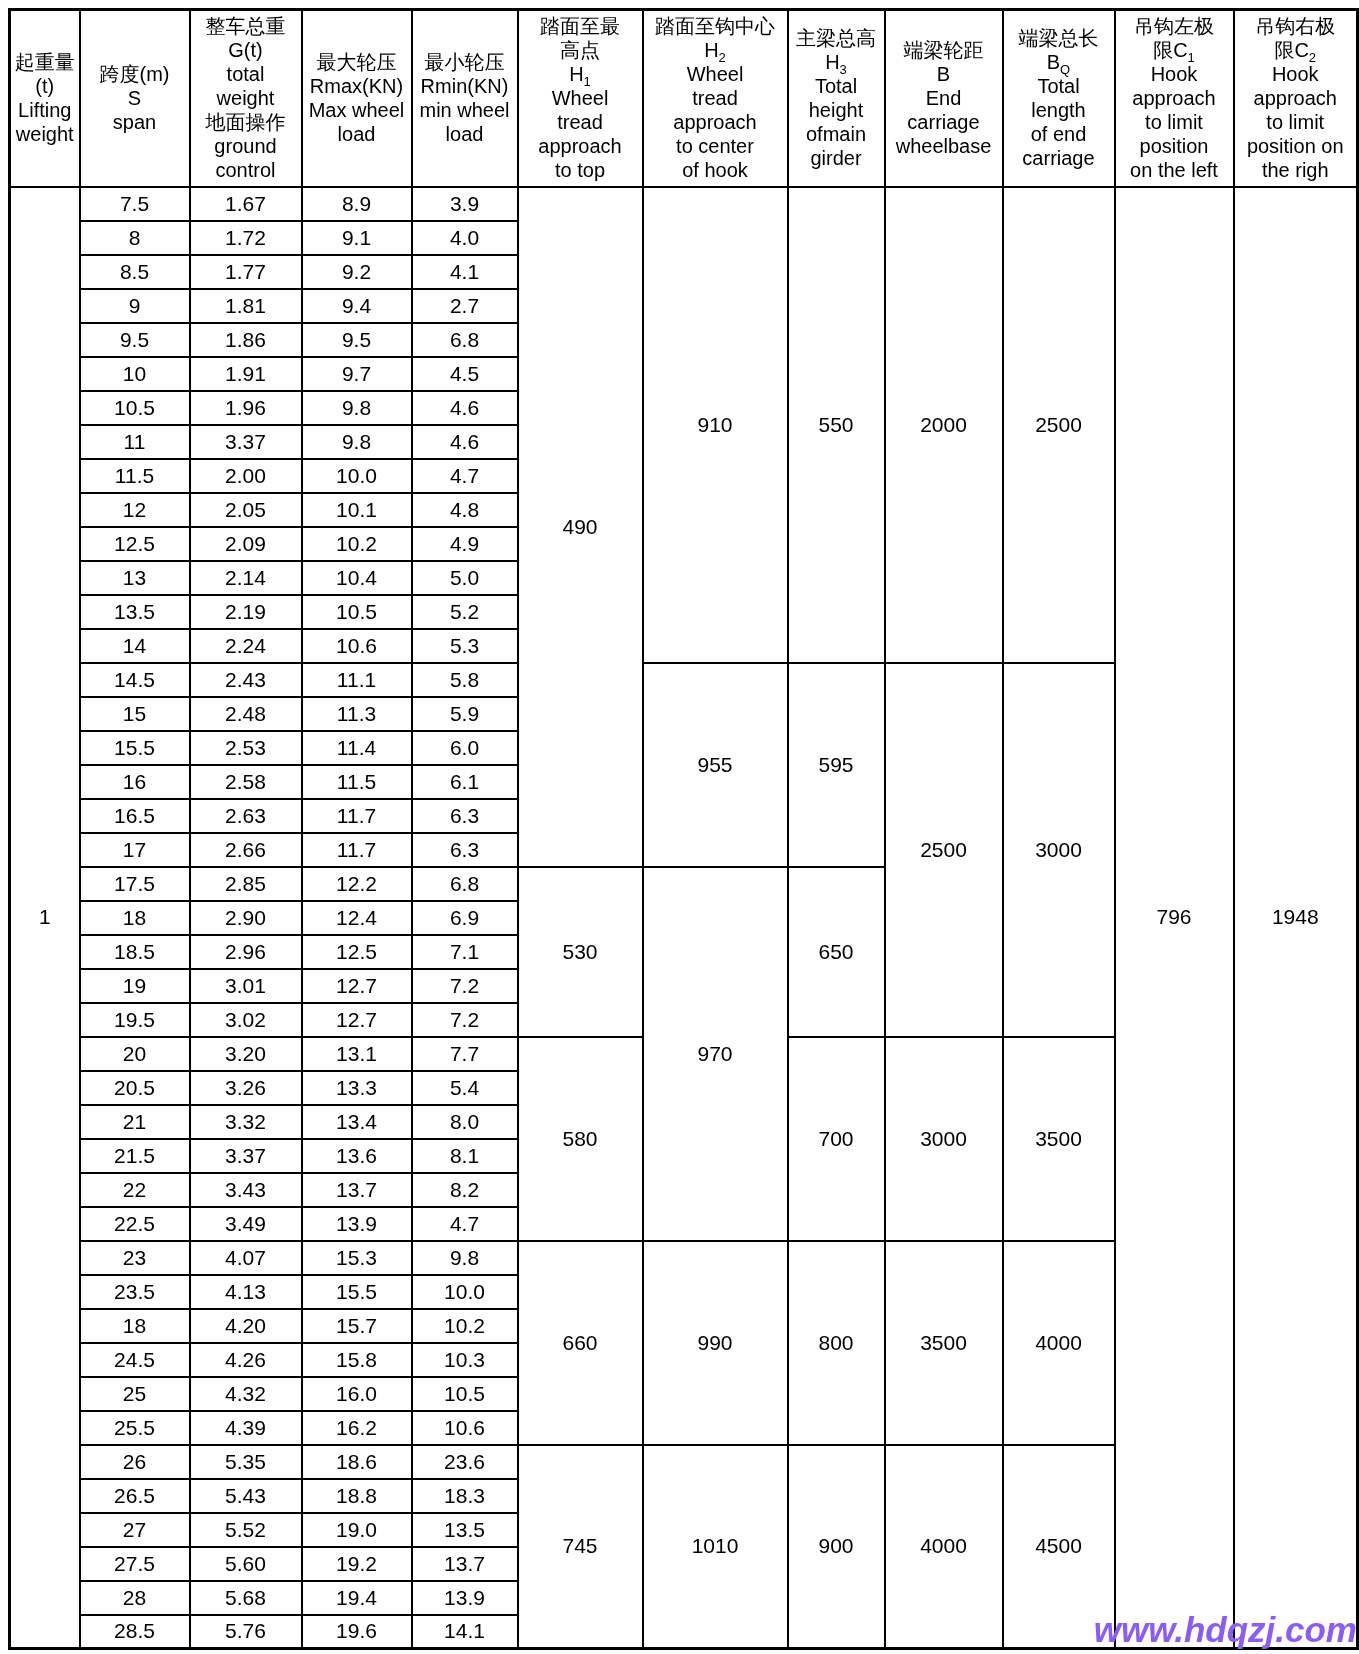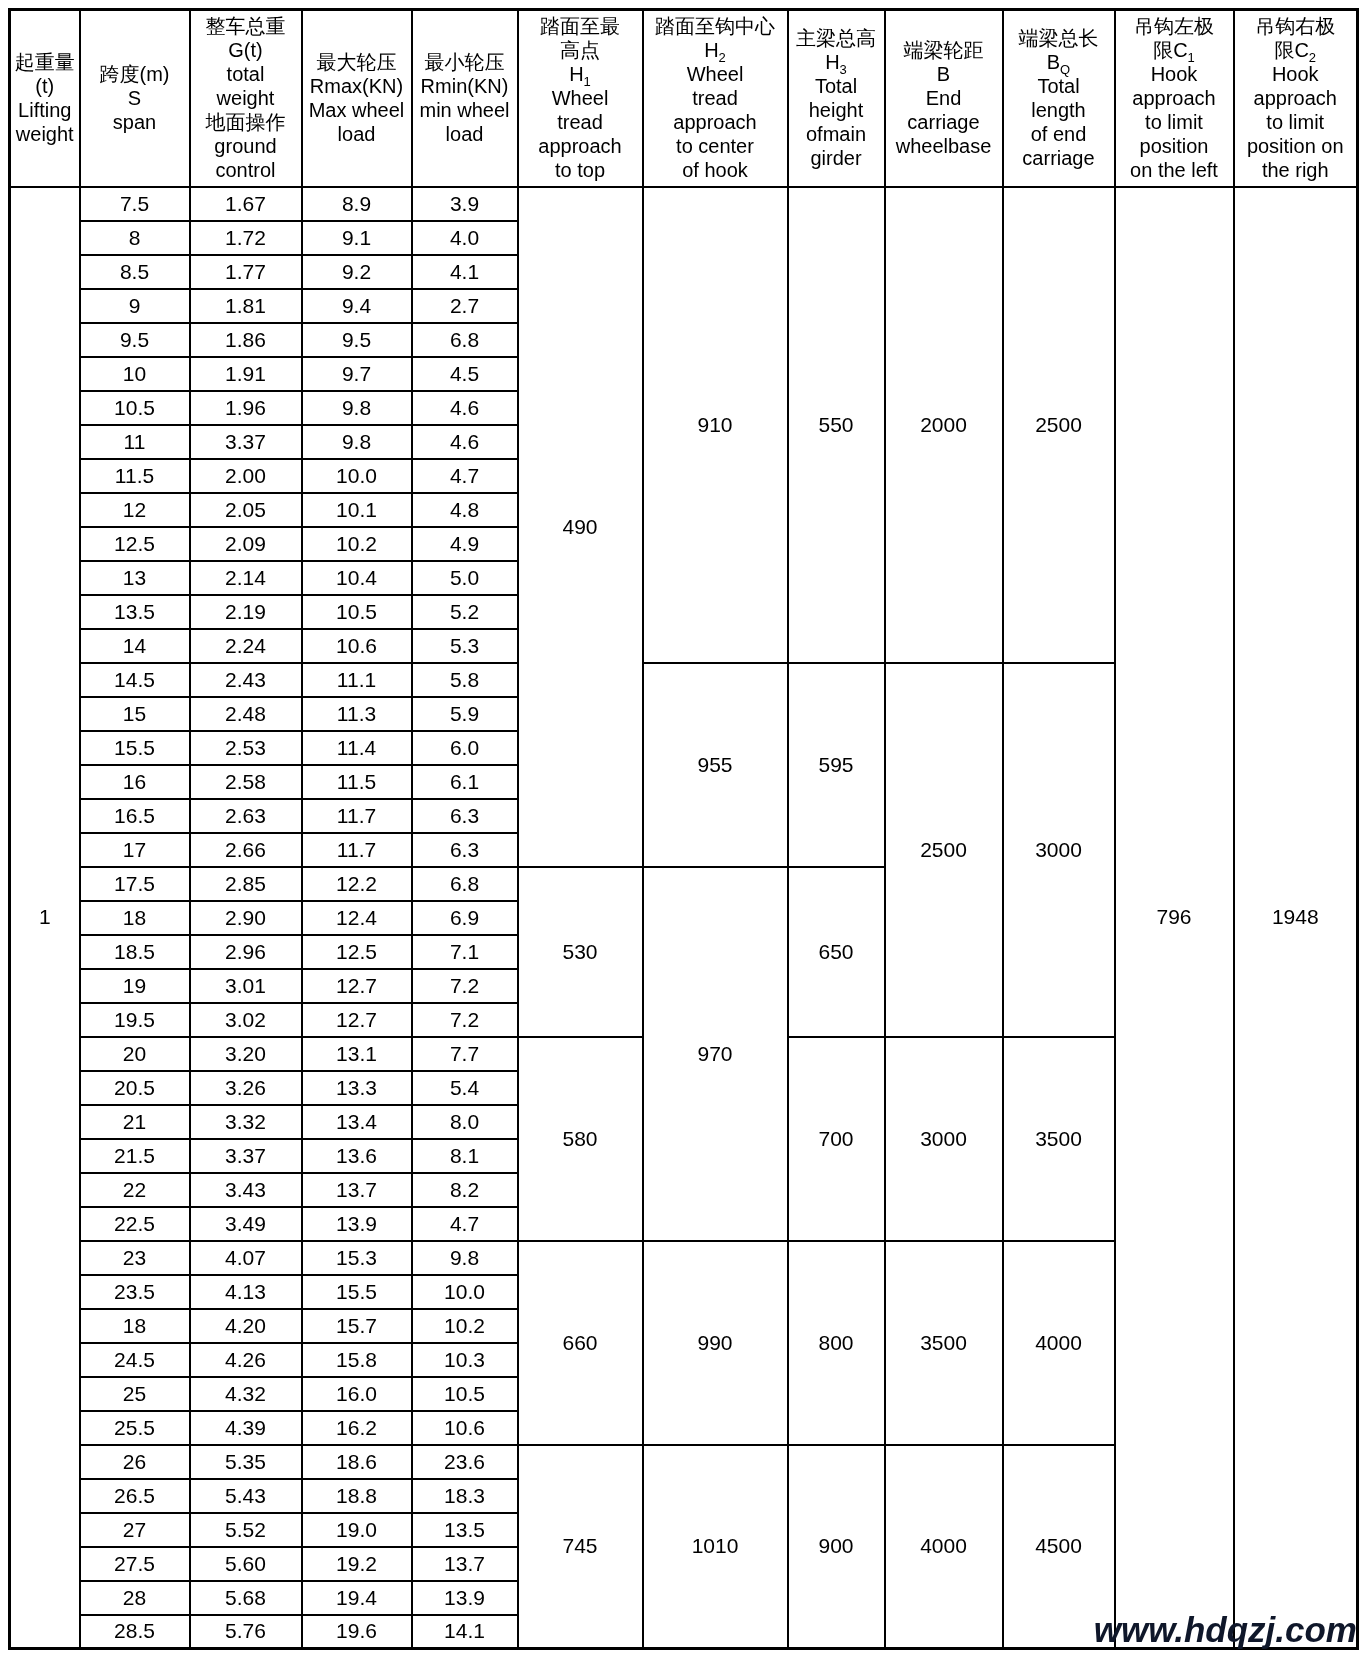--- a/index.html
+++ b/index.html
@@ -365,13 +365,13 @@
       </tr>
       <tr>
         <td>28.5</td>
         <td>5.76</td>
         <td>19.6</td>
         <td>14.1</td>
       </tr>
     </tbody>
 </table>
 
-<div class="watermark" style="color: #0f172a;">www.hdqzj.com</div>
+<div class="watermark" style="color: #8b5cf6;">www.hdqzj.com</div>
 
 </body></html>

